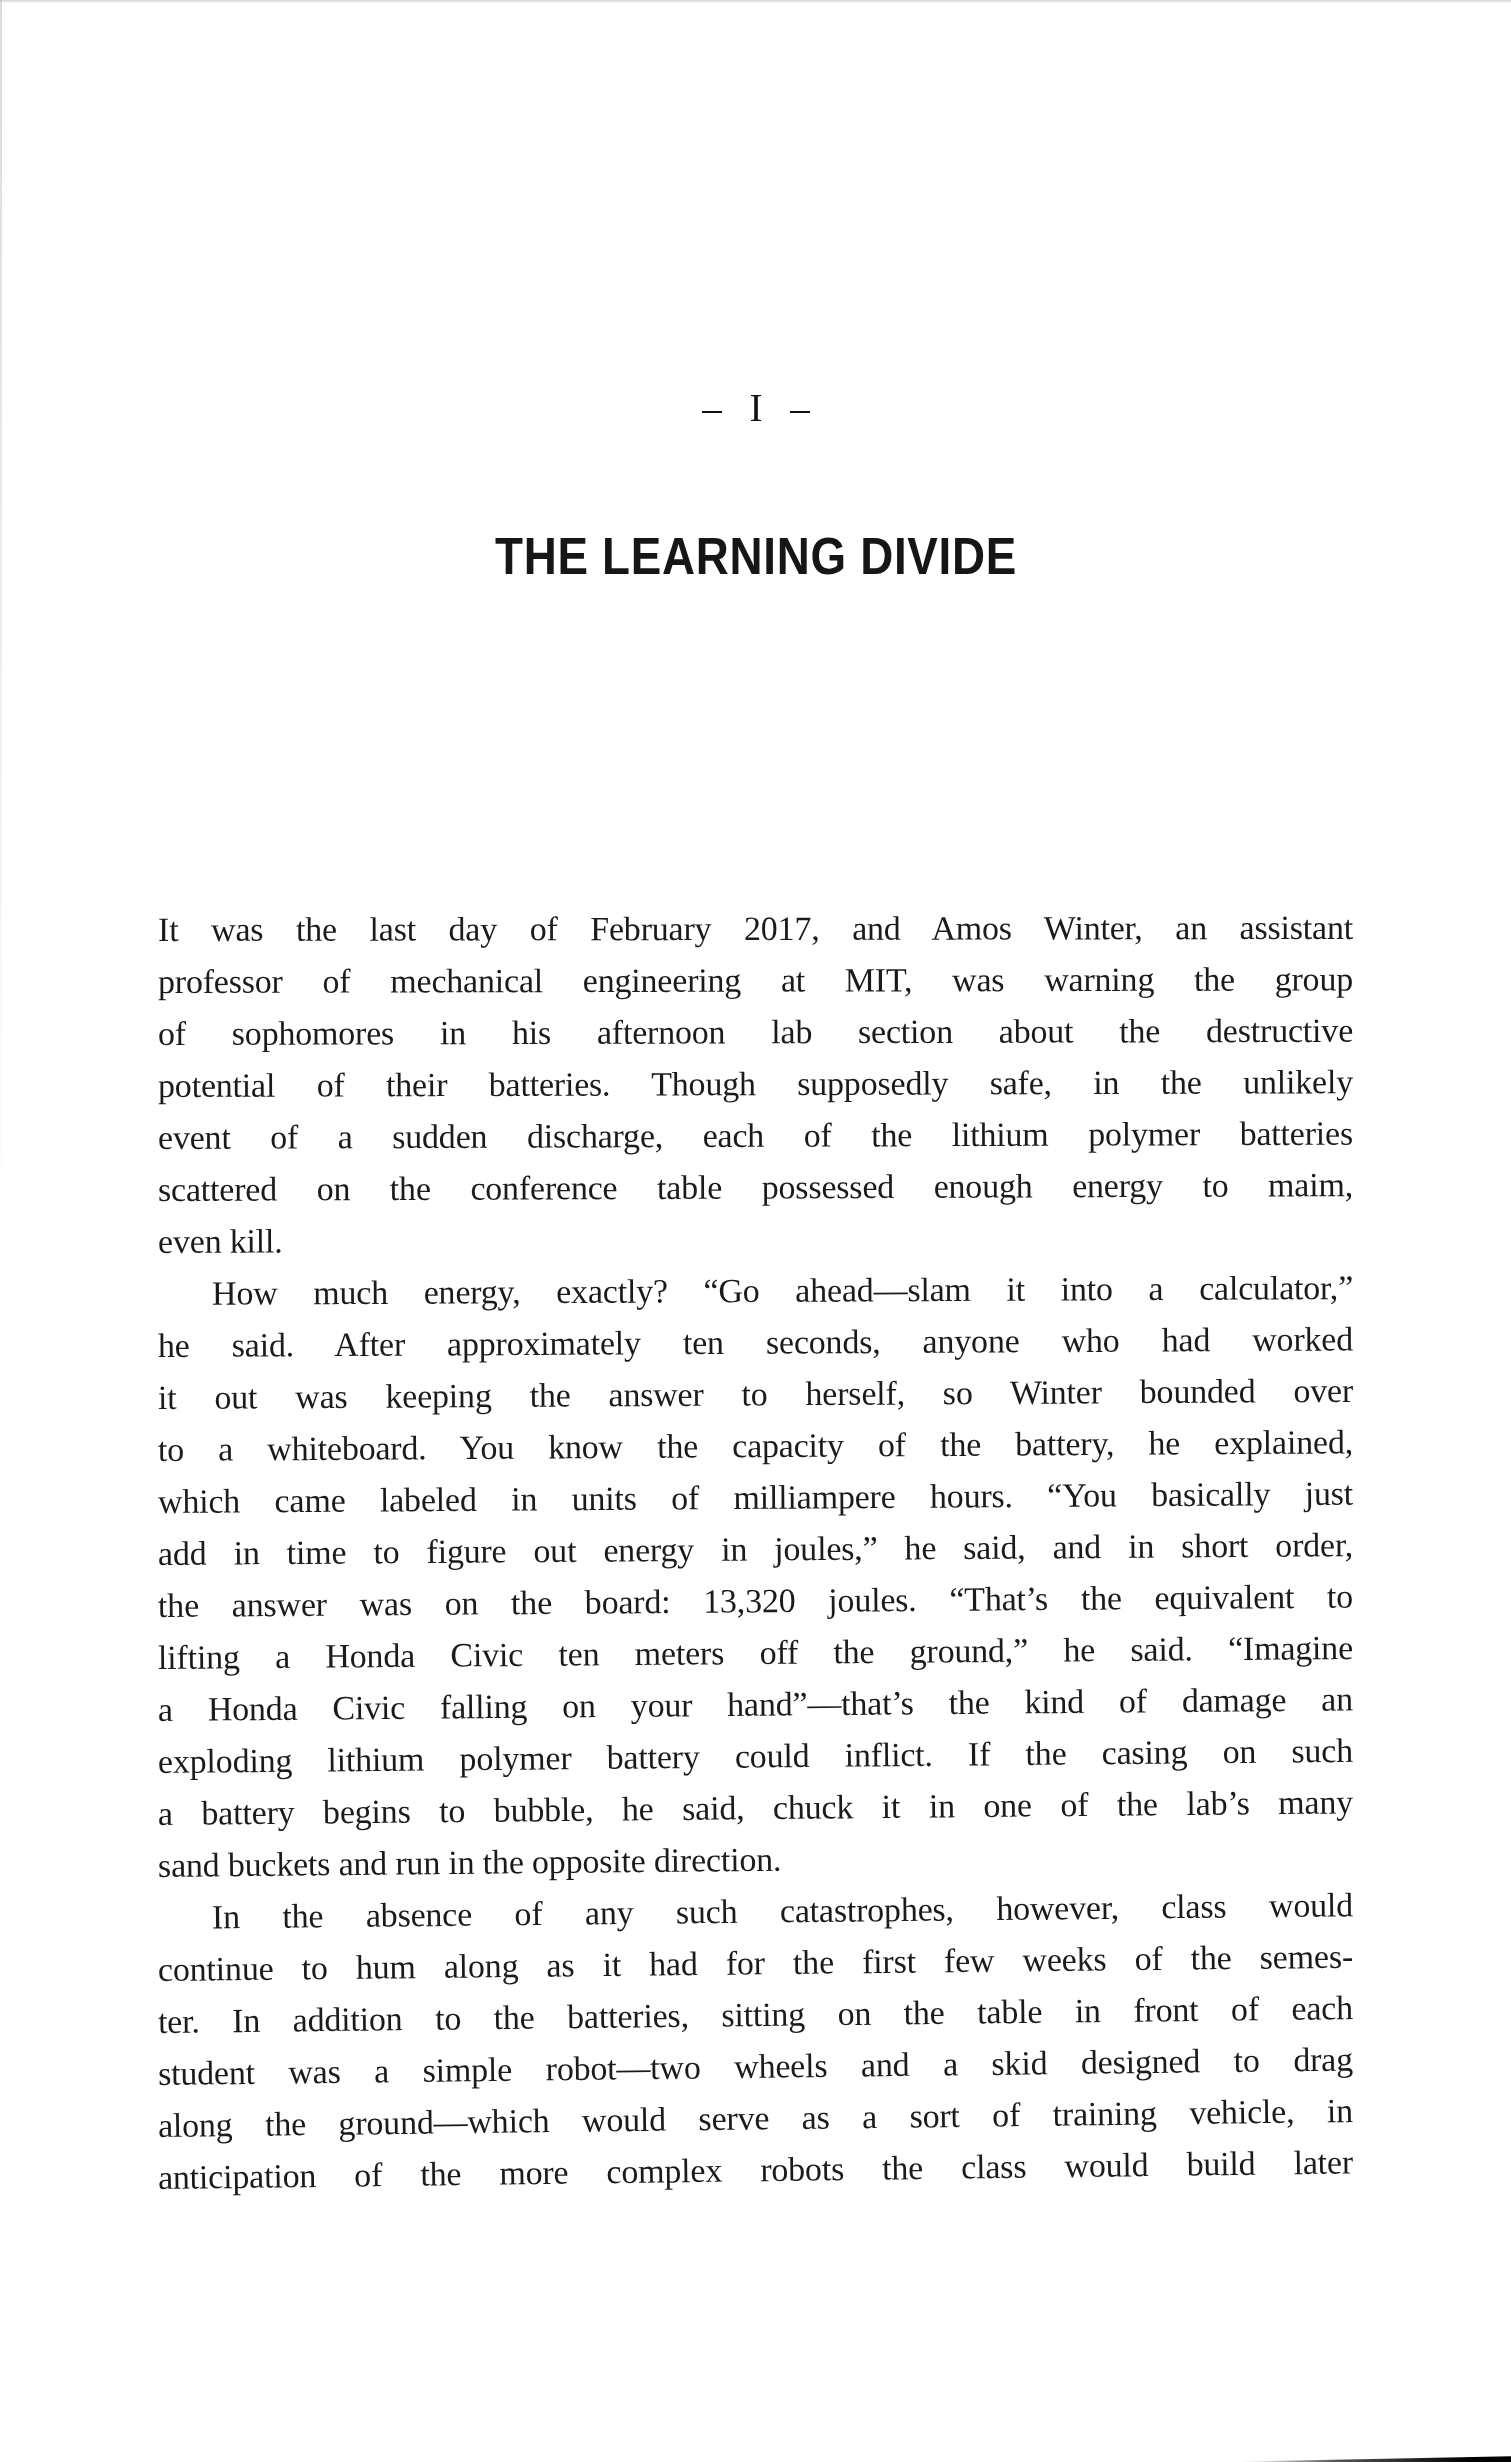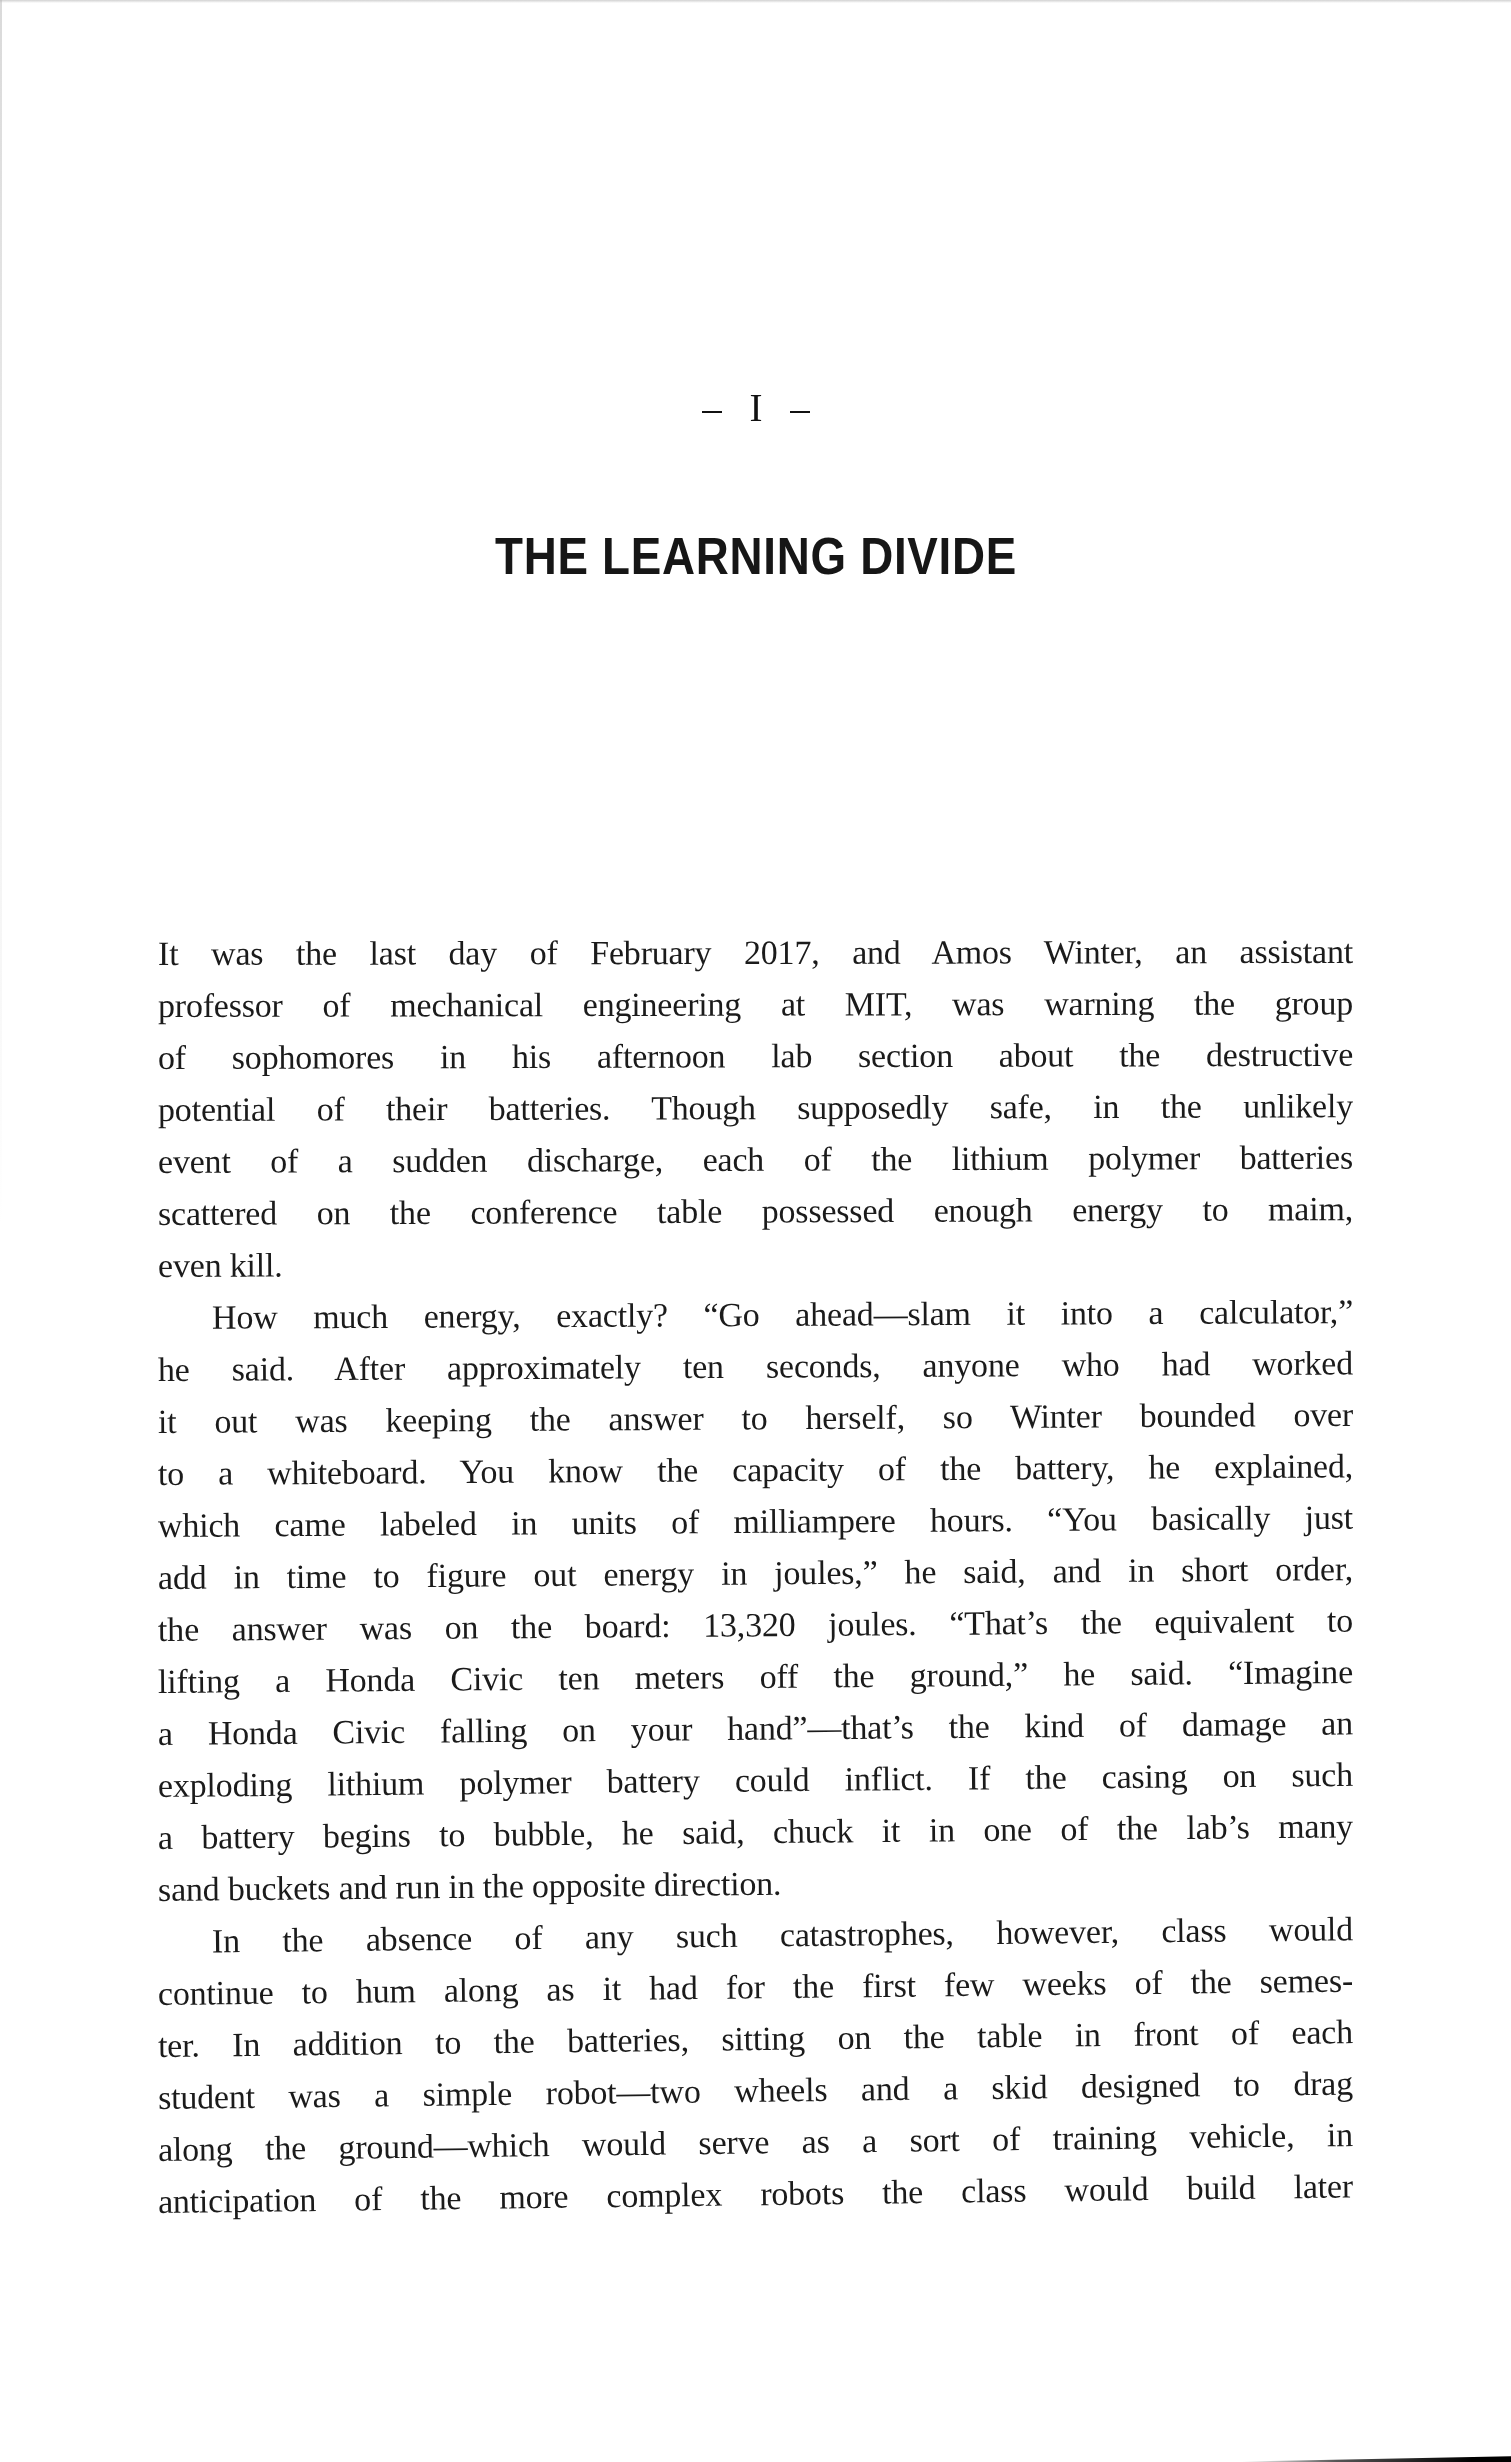--- a/index.html
+++ b/index.html
@@ -38,21 +38,21 @@
     position: absolute; top: 527px; left: 0; width: 100%; margin: 0;
     text-align: center;
     font-family: "Liberation Sans", sans-serif;
     font-weight: 700;
     font-size: 52px; line-height: 59px;
     letter-spacing: 0.8px;
     color: #161616;
     transform: scaleX(0.88);
   }
   .body-text {
-    position: absolute; left: 158px; top: 928px; width: 1195px;
+    position: absolute; left: 158px; top: 904px; width: 1195px;
   }
   .line {
     font-family: "Liberation Serif", serif;
     font-size: 34px;
     line-height: 52px;
     height: 52px;
     letter-spacing: -0.2px;
     color: #1b1b1b;
     text-align: justify;
     text-align-last: justify;

